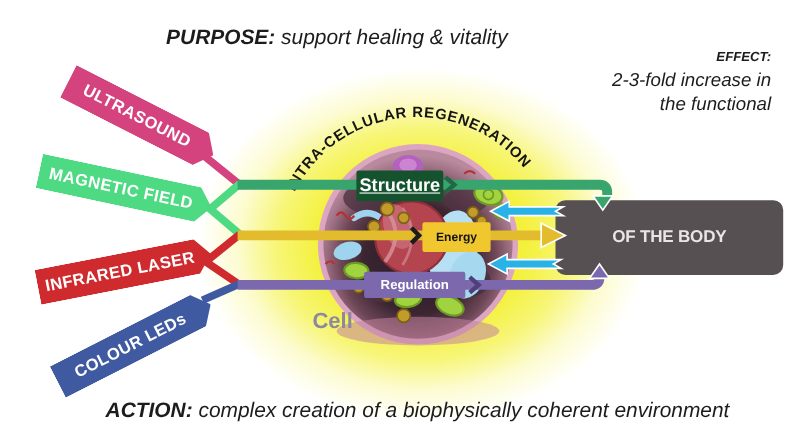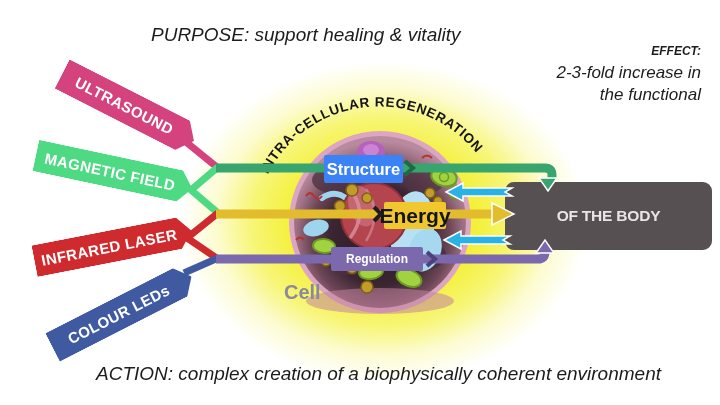--- a/index.html
+++ b/index.html
@@ -13,21 +13,21 @@
     background:radial-gradient(ellipse 50% 50% at 50% 50%,
       rgba(243,240,52,0.97) 42%,
       rgba(245,243,80,0.78) 60%,
       rgba(248,246,130,0.38) 76%,
       rgba(255,255,255,0) 92%);
   }
   svg.layer{position:absolute;left:0;top:0;z-index:1;pointer-events:none;}
   svg.layer.top{z-index:3;}
   
   .headline{position:absolute;color:#1c1c1c;font-style:italic;z-index:2;white-space:nowrap;}
-  .headline b{font-weight:normal;}
+  .headline b{font-weight:bold;}
   #purpose{left:151px;top:24px;font-size:19px;font-weight:500;}
   #action{left:96px;top:363px;font-size:19px;font-weight:500;}
   #effect{right:19px;top:40px;text-align:right;font-size:17px;line-height:22px;font-weight:500;z-index:2;}
   #effect .eff-label{font-size:12px;font-weight:bold;display:block;}
   
   .banner{
     position:absolute;z-index:2;display:flex;align-items:center;justify-content:center;
     color:#fff;font-weight:bold;font-size:15px;letter-spacing:.4px;white-space:nowrap;
     clip-path:polygon(0 0, calc(100% - 13px) 0, 100% 50%, calc(100% - 13px) 100%, 0 100%);
     padding-right:8px;
@@ -35,21 +35,21 @@
   #banner-ultrasound    {left:54px; top:91px;  width:140px;height:33px;transform:rotate(27deg);}
   #banner-magnetic-field{left:34px; top:156px; width:152px;height:32px;transform:rotate(12deg);}
   #banner-infrared-laser{left:33px; top:230px; width:152px;height:32px;transform:rotate(-11deg);}
   #banner-colour-leds   {left:44px; top:296px; width:148px;height:32px;transform:rotate(-27deg);}
   
   .chip{
     position:absolute;z-index:2;display:flex;align-items:center;justify-content:center;
     font-weight:bold;border-radius:2px;white-space:nowrap;
   }
   #chip-structure {left:324px;top:155px;width:79px;height:28px;font-size:16.5px;color:#fff;}
-  #chip-energy    {left:384px;top:202px;width:62px;height:27px;font-size:21px;color:#151515;}
+  #chip-energy    {left:384px;top:202px;width:62px;height:27px;font-size:11px;color:#151515;}
   #chip-regulation{left:331px;top:247px;width:92px;height:24px;font-size:12px;color:#fff;}
   
   #outcome{
     position:absolute;left:505px;top:182px;width:207px;height:68px;z-index:2;
     border-radius:9px;display:flex;flex-direction:column;align-items:center;justify-content:center;
     color:#e9e5e6;font-weight:bold;font-size:15.5px;line-height:20px;text-align:center;letter-spacing:-.2px;
   }
   
   #cell-caption{position:absolute;left:284px;top:281px;z-index:2;font-weight:bold;font-size:20px;color:#8c88a0;}
 </style>
@@ -164,21 +164,21 @@
   <div class="banner" id="banner-magnetic-field" style="background: rgb(78, 217, 131);">
     <span>MAGNETIC FIELD</span>
   </div>
   <div class="banner" id="banner-infrared-laser" style="background: rgb(207, 42, 46);">
     <span>INFRARED LASER</span>
   </div>
   <div class="banner" id="banner-colour-leds" style="background: rgb(63, 90, 160);">
     <span>COLOUR LEDs</span>
   </div>
 
-  <div class="chip" id="chip-structure" style="background: #3b82f6;">
+  <div class="chip" id="chip-structure" style="background: #14532d; text-decoration: underline;">
     <span>Structure</span>
   </div>
   <div class="chip" id="chip-energy" style="background: rgb(241, 199, 48);">
     <span>Energy</span>
   </div>
   <div class="chip" id="chip-regulation" style="background: rgb(123, 104, 173);">
     <span>Regulation</span>
   </div>
 
   <div id="cell-caption">Cell</div>

